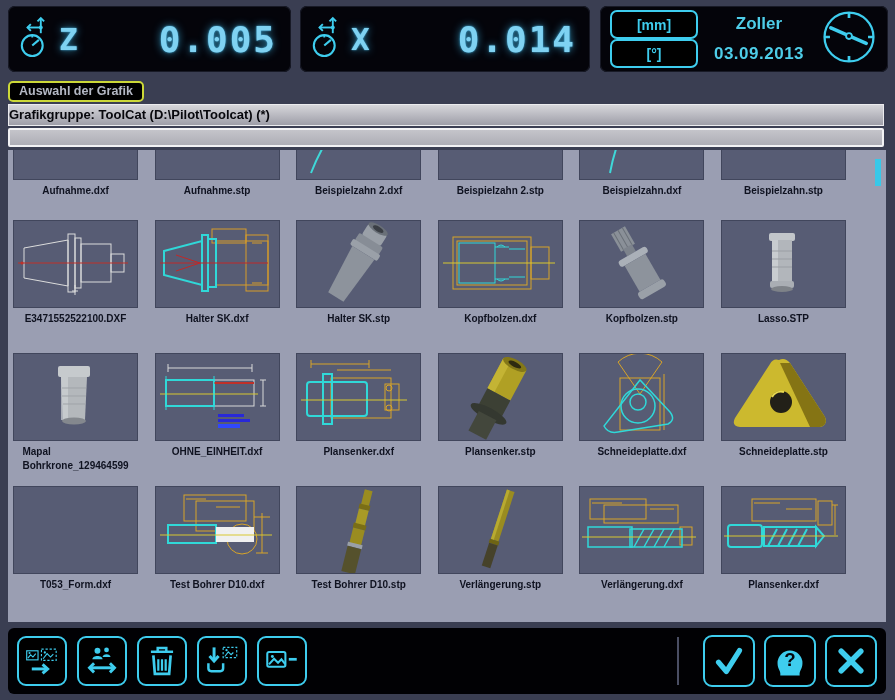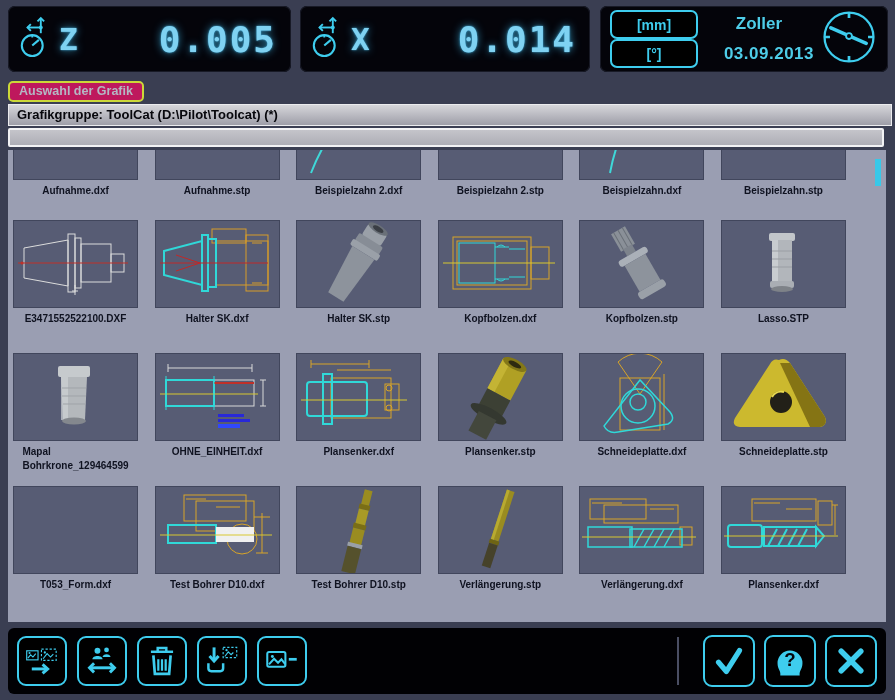--- a/index.html
+++ b/index.html
@@ -17,28 +17,28 @@
          text-shadow:0 0 2px #49b8e8, 0 0 9px rgba(60,180,230,.75); }
   .axis-letter { font-size:31px; margin-left:3px; }
   .axis-value  { margin-left:auto; font-size:36px; letter-spacing:2px; }
 
   .unit-col { display:flex; flex-direction:column; }
   .unit-btn { width:84px; height:25px; background:#000; border:2px solid #3ecdee; border-radius:7px;
               color:#3ecdee; font-weight:bold; font-size:14px; display:flex; align-items:center;
               justify-content:center; font-family:"Liberation Sans", sans-serif; cursor:pointer; }
   .brand-col { flex:1; text-align:center; color:#4ecde8; font-weight:bold; }
   .brand-name { font-size:17px; margin-bottom:10px; }
-  .brand-date { font-size:17px; letter-spacing:.5px;text-align:right; }
+  .brand-date { font-size:17px; letter-spacing:.5px; }
 
   
   .tab-label { position:absolute; left:8px; top:81px; border:2px solid #ccd838; border-radius:5px;
-               padding:1px 9px 2px; color:#b4b8c4; font-weight:bold; font-size:12.5px; background:#be185d; }
+               padding:1px 9px 2px; color:#b4b8c4; font-weight:bold; font-size:12.5px; background:#000000; }
   .group-bar { position:absolute; left:8px; top:104px; width:874px; height:20px;
                background:linear-gradient(#d6d6da,#9e9ea8); border:1px solid #ebebee;
-               color:#07070c; font-weight:bold; font-size:13px; line-height:20px; padding-left:8px; }
+               color:#07070c; font-weight:bold; font-size:13px; line-height:20px; padding-left:0; }
   .empty-bar { position:absolute; left:8px; top:128px; width:872px; height:15px;
                background:linear-gradient(#c4c4ca,#aeaeb6); border:2px solid #f2f2f4; border-radius:2px; }
 
   
   .grid-area { position:absolute; left:8px; top:150px; width:878px; height:472px;
                background:#9a9eb2; overflow:hidden; }
   .grid-row  { position:absolute; left:0; display:flex; padding-left:5px; }
   .cell  { width:125px; margin-right:16.6px; display:flex; flex-direction:column; align-items:center; }
   .tile  { width:125px; height:88px; background:#575c74; border:1px solid #41465c; box-sizing:border-box; }
   .tile-label { margin-top:4px; font-size:10px; font-weight:bold; color:#0f1220; text-align:left;

